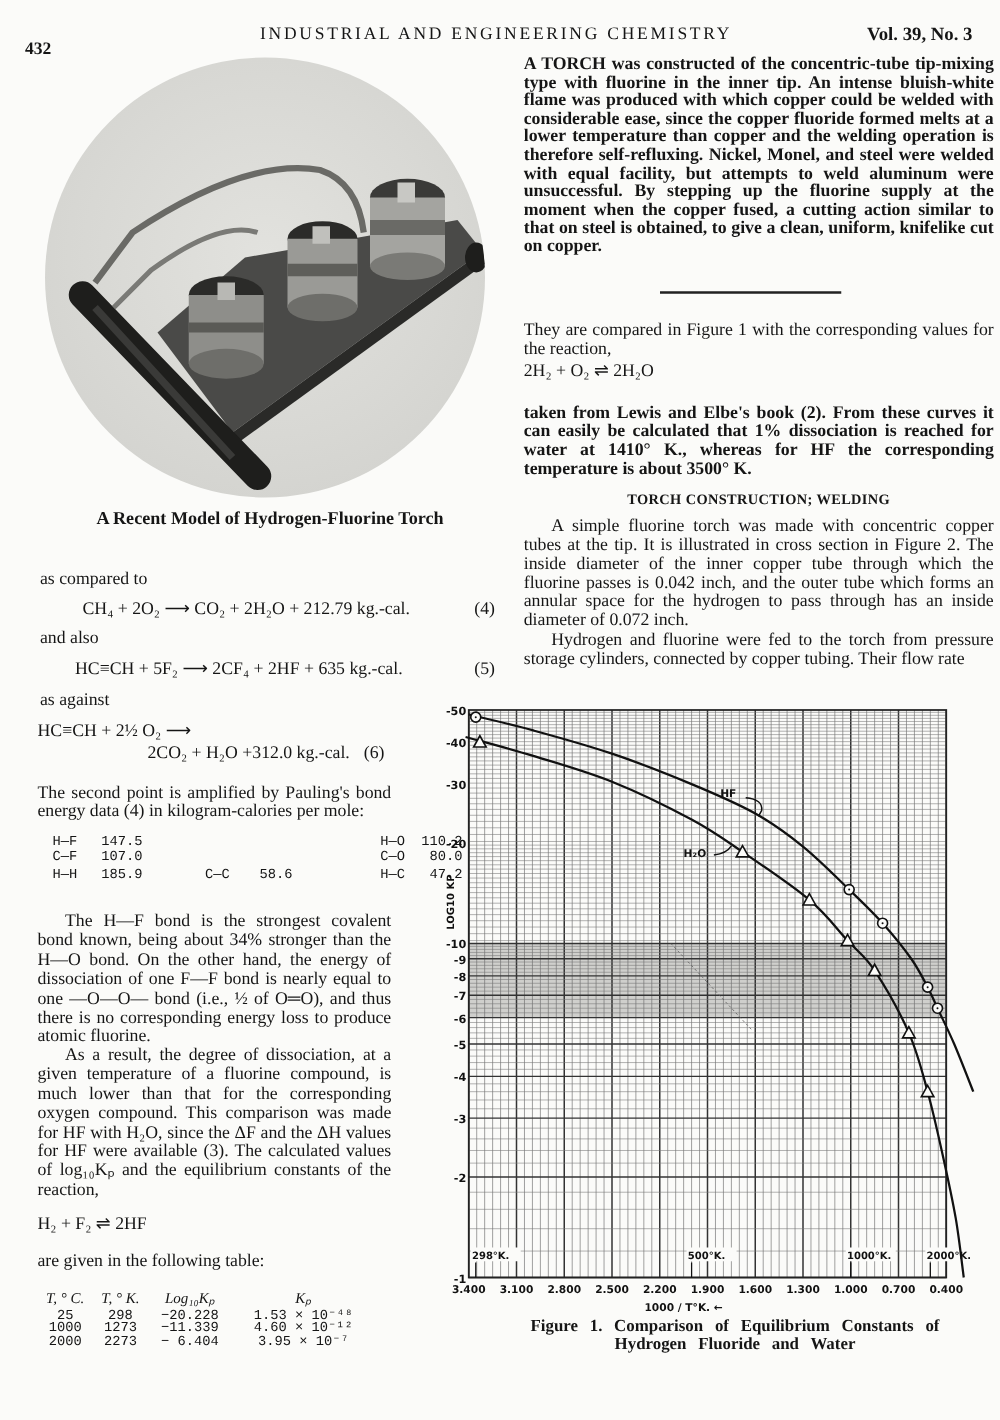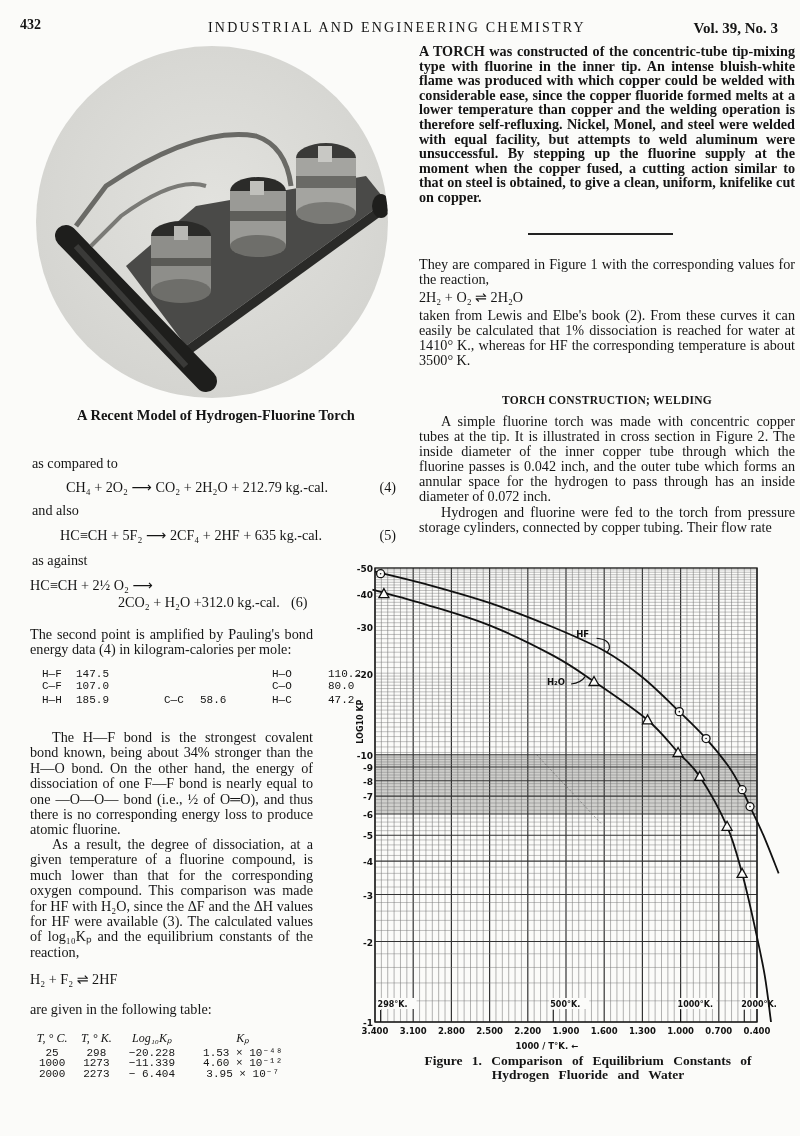--- a/index.html
+++ b/index.html
@@ -1,38 +1,38 @@
 <!DOCTYPE html>
 <html><head>
 <meta charset="utf-8">
 <style>
   * { box-sizing: border-box; margin: 0; padding: 0; }
   html, body { width: 800px; height: 1136px; background: #fbfbf9; }
   body { position: relative; font-family: "DejaVu Serif", "Liberation Serif", serif; color: #151515; overflow: hidden; }
   .abs { position: absolute; }
   .header { top: 10px; left: 0; width: 800px; height: 24px; font-family: "Liberation Serif", serif; }
-  .pgnum { left: 20px; top: 7px; font-size: 14px; font-weight: bold; position: absolute; }
+  .pgnum { left: 20px; top: 22px; font-size: 14px; font-weight: bold; position: absolute; }
   .journal { left: 208px; top: 10px; font-size: 14px; letter-spacing: 2.2px; position: absolute; font-family: "Liberation Serif", serif; }
   .vol { right: 22px; top: 10px; font-size: 15px; font-weight: bold; position: absolute; font-family: "Liberation Serif", serif; }
 
   .photo { left: 36px; top: 46px; width: 352px; height: 352px; border-radius: 50%;
     background: radial-gradient(circle at 50% 45%, #e2e2de 0%, #d8d8d4 55%, #cfcfcb 100%); overflow: hidden; }
   .caption-photo { left: 0; width: 400px; top: 407px; text-align: center; font-weight: bold; font-size: 14.5px; font-family: "Liberation Serif", serif; padding-left: 32px; }
 
   .col-text { font-family: "Liberation Serif", serif; font-size: 14.2px; line-height: 15px; }
   .bold-para { left: 419px; top: 44px; width: 376px; font-weight: bold; font-size: 14.2px; line-height: 14.6px; text-align: justify; font-family: "Liberation Serif", serif; }
   .rule { left: 528px; top: 233px; width: 145px; height: 2px; background: #222; }
   .para { text-align: justify; }
   .indent { text-indent: 22px; }
   .eq { }
   .sect-head { font-weight: bold; font-size: 11.5px; text-align: center; letter-spacing: 0.3px; }
 
   .bond-table { font-family: "Liberation Mono", monospace; font-size: 11px; line-height: 11.5px; }
   .bond-table td { padding: 0 2px; white-space: nowrap; }
-  .num { }
+  .num { text-align: right; }
 
   .kp-table { font-family: "Liberation Serif", serif; font-size: 11.5px; line-height: 10.5px; }
   .kp-table th { font-weight: normal; font-style: italic; padding-bottom: 4px; font-size: 12px; }
   .kp-table td { text-align: center; font-family: "Liberation Mono", monospace; font-size: 11px; }
 
   .chart-wrap { left: 355px; top: 555px; width: 445px; height: 440px; }
   .chart-svg { position: absolute; left: 0; top: 0; }
   .fig-caption { left: 388px; top: 1054px; width: 400px; text-align: center; font-weight: bold; font-size: 13.5px; line-height: 13.5px; font-family: "Liberation Serif", serif; word-spacing: 6px; }
   .axis-font { font-family: "DejaVu Sans", sans-serif; font-weight: bold; }
 </style>
@@ -181,21 +181,21 @@
         <td>3.95 × 10⁻⁷</td>
       </tr>
     </tbody>
 </table>
 
 <div class="abs bold-para">A TORCH was constructed of the concentric-tube tip-mixing type with fluorine in the inner tip. An intense bluish-white flame was produced with which copper could be welded with considerable ease, since the copper fluoride formed melts at a lower temperature than copper and the welding operation is therefore self-refluxing. Nickel, Monel, and steel were welded with equal facility, but attempts to weld aluminum were unsuccessful. By stepping up the fluorine supply at the moment when the copper fused, a cutting action similar to that on steel is obtained, to give a clean, uniform, knifelike cut on copper.</div>
 <div class="abs rule"></div>
 
 <div class="abs col-text para" style="left:419px; top:257px; width:376px;">They are compared in Figure 1 with the corresponding values for the reaction,</div>
 <div class="abs col-text eq" style="left:419px; top:290px; width:376px;">2H₂ + O₂ ⇌ 2H₂O</div>
-<div class="abs col-text para" style="left:419px; top:308px; width:376px;">taken from Lewis and Elbe's book (2). From these curves it can easily be calculated that 1% dissociation is reached for water at 1410° K., whereas for HF the corresponding temperature is about 3500° K.</div>
+<div class="abs col-text para" style="left:419px; top:323px; width:376px;font-weight:bold;">taken from Lewis and Elbe's book (2). From these curves it can easily be calculated that 1% dissociation is reached for water at 1410° K., whereas for HF the corresponding temperature is about 3500° K.</div>
 
 <div class="abs sect-head" style="left:419px; top:394px; width:376px; font-family:'Liberation Serif', serif;">TORCH CONSTRUCTION; WELDING</div>
 
 <div class="abs col-text para indent" style="left:419px; top:414px; width:376px;">A simple fluorine torch was made with concentric copper tubes at the tip. It is illustrated in cross section in Figure 2. The inside diameter of the inner copper tube through which the fluorine passes is 0.042 inch, and the outer tube which forms an annular space for the hydrogen to pass through has an inside diameter of 0.072 inch.</div>
 <div class="abs col-text para indent" style="left:419px; top:505px; width:376px;">Hydrogen and fluorine were fed to the torch from pressure storage cylinders, connected by copper tubing. Their flow rate</div>
 
 <div class="abs chart-wrap">
   <svg class="chart-svg" id="chart" width="445" height="500">
     <g id="g-shade">
         <rect x="20" y="199.77927282922832" width="382" height="59.28258419440925" fill="#cfcfcc"></rect>

